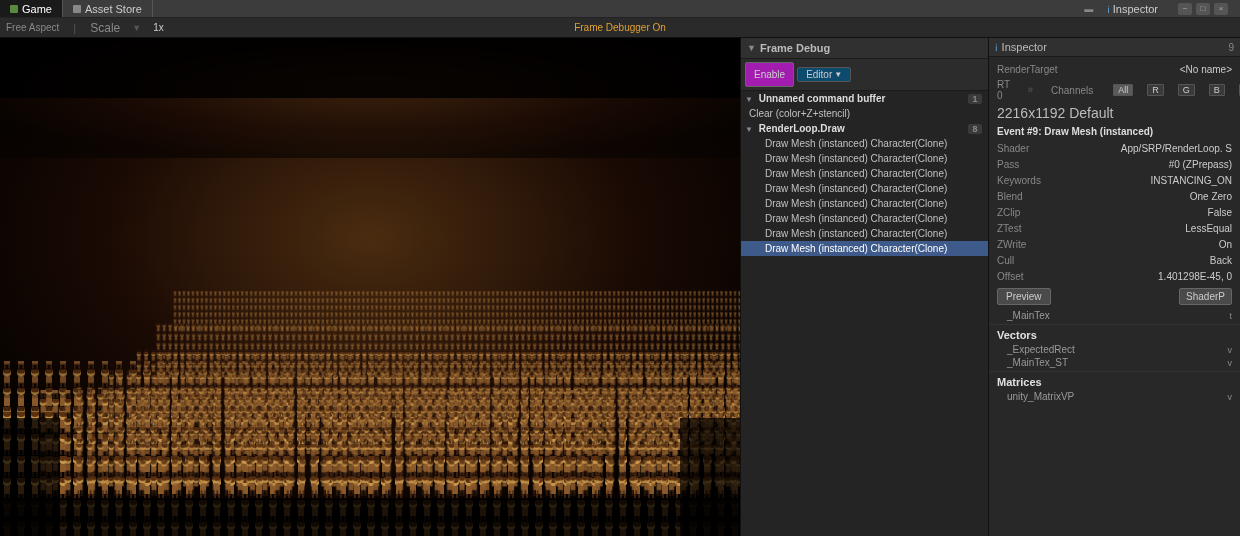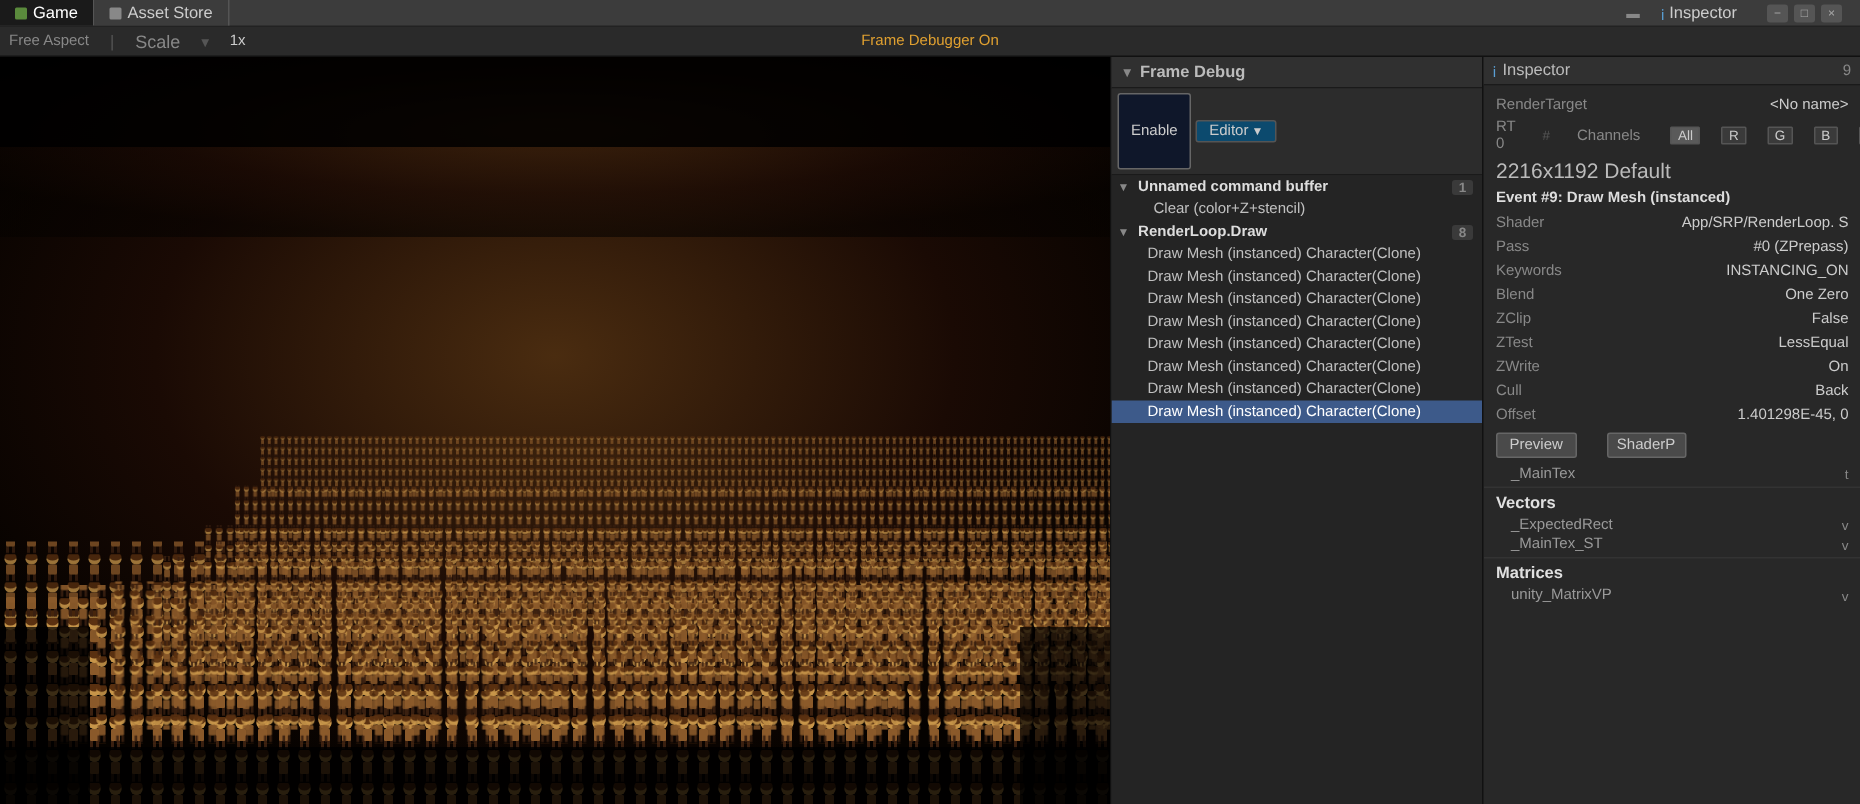--- a/index.html
+++ b/index.html
@@ -22,21 +22,21 @@
     .main-layout { display: flex; height: calc(536px - 38px); }
 
     
     .game-view { flex: 0 0 740px; background: #000; position: relative; overflow: hidden; }
 
     
     .frame-debug { flex: 0 0 248px; background: #282828; border-left: 1px solid #111; display: flex; flex-direction: column; }
     .panel-title { padding: 4px 6px; font-size: 11px; color: #bbb; background: #303030; border-bottom: 1px solid #1a1a1a; display: flex; align-items: center; gap: 4px; }
     .panel-title-text { font-weight: bold; }
     .panel-toolbar { display: flex; align-items: center; padding: 3px 4px; background: #2c2c2c; border-bottom: 1px solid #1a1a1a; gap: 3px; }
-    .enable-btn { background: #0f172a; border: 1px solid #666; padding: 19px 8px; font-size: 10px; color: #ccc; cursor: pointer; border-radius: 2px; }
+    .enable-btn { background: #a21caf; border: 1px solid #666; padding: 6px 8px; font-size: 10px; color: #ccc; cursor: pointer; border-radius: 2px; }
     .editor-btn { background: #0c4a6e; border: 1px solid #555; padding: 1px 8px; font-size: 10px; color: #ccc; cursor: pointer; border-radius: 2px; display: flex; align-items: center; gap: 2px; }
     .frame-tree { flex: 1; overflow-y: auto; background: #242424; }
     .tree-item { padding: 2px 6px 2px 14px; font-size: 10px; color: #c0c0c0; cursor: pointer; display: flex; align-items: center; justify-content: space-between; white-space: nowrap; }
     .tree-item.selected { background: #3d5a8a; color: #fff; }
     .tree-item.parent { padding-left: 4px; font-weight: bold; color: #ddd; }
     .tree-item .badge { font-size: 9px; color: #888; background: #3a3a3a; padding: 0 3px; border-radius: 2px; min-width: 14px; text-align: center; }
     .triangle { font-size: 8px; margin-right: 3px; color: #888; }
 
     
     .inspector { flex: 0 0 252px; background: #282828; border-left: 1px solid #111; display: flex; flex-direction: column; overflow: hidden; }
@@ -45,21 +45,21 @@
 
     .insp-row { display: flex; align-items: center; padding: 2px 8px; font-size: 10px; min-height: 16px; }
     .insp-label { color: #888; flex: 0 0 80px; }
     .insp-value { color: #ccc; flex: 1; text-align: right; font-size: 10px; white-space: nowrap; overflow: hidden; text-overflow: ellipsis; }
     .insp-section { padding: 4px 8px 2px; font-size: 11px; color: #e0e0e0; font-weight: bold; border-top: 1px solid #333; margin-top: 2px; }
     .insp-channels { display: flex; gap: 14px; align-items: center; padding: 2px 8px; font-size: 10px; justify-content: space-between; }
     .ch-btn { background: #3a3a3a; border: 1px solid #555; padding: 0 4px; font-size: 9px; color: #ccc; cursor: pointer; border-radius: 1px; }
     .ch-btn.active { background: #5a5a5a; }
     .rt-info { padding: 2px 8px; font-size: 14px; color: #bbb; }
     .event-title { padding: 3px 8px; font-size: 10px; color: #ddd; font-weight: bold; }
-    .preview-row { display: flex; gap: 20px; padding: 4px 8px; }
+    .preview-row { display: flex; gap: 20px; padding: 4px 8px; justify-content: space-between; }
     .prev-btn { background: #4a4a4a; border: 1px solid #666; padding: 2px 8px; font-size: 10px; color: #ccc; cursor: pointer; border-radius: 2px; }
     .shader-btn { background: #4a4a4a; border: 1px solid #666; padding: 2px 6px; font-size: 10px; color: #ccc; cursor: pointer; border-radius: 2px; }
     .insp-sub-row { display: flex; align-items: center; padding: 1px 8px 1px 18px; font-size: 10px; }
     .insp-sub-label { color: #999; flex: 1; }
     .insp-sub-value { color: #888; font-size: 9px; }
 
     
     .crowd-container { width: 100%; height: 100%; position: relative; background: radial-gradient(ellipse at 50% 30%, #3a2010 0%, #1a0a04 50%, #080400 100%); }
 
     
@@ -188,21 +188,21 @@
     </div>
     <div class="frame-tree">
 
       <div class="tree-item parent">
         <span>
           <span class="triangle">▼</span>
           <span>Unnamed command buffer</span>
         </span>
         <span class="badge number-badge">1</span>
       </div>
-      <div class="tree-item" style="padding-left:28px;">
+      <div class="tree-item" style="padding-left:8px;">
         <span>Clear (color+Z+stencil)</span>
       </div>
 
       <div class="tree-item parent">
         <span>
           <span class="triangle">▼</span>
           <span>RenderLoop.Draw</span>
         </span>
         <span class="badge number-badge">8</span>
       </div>

